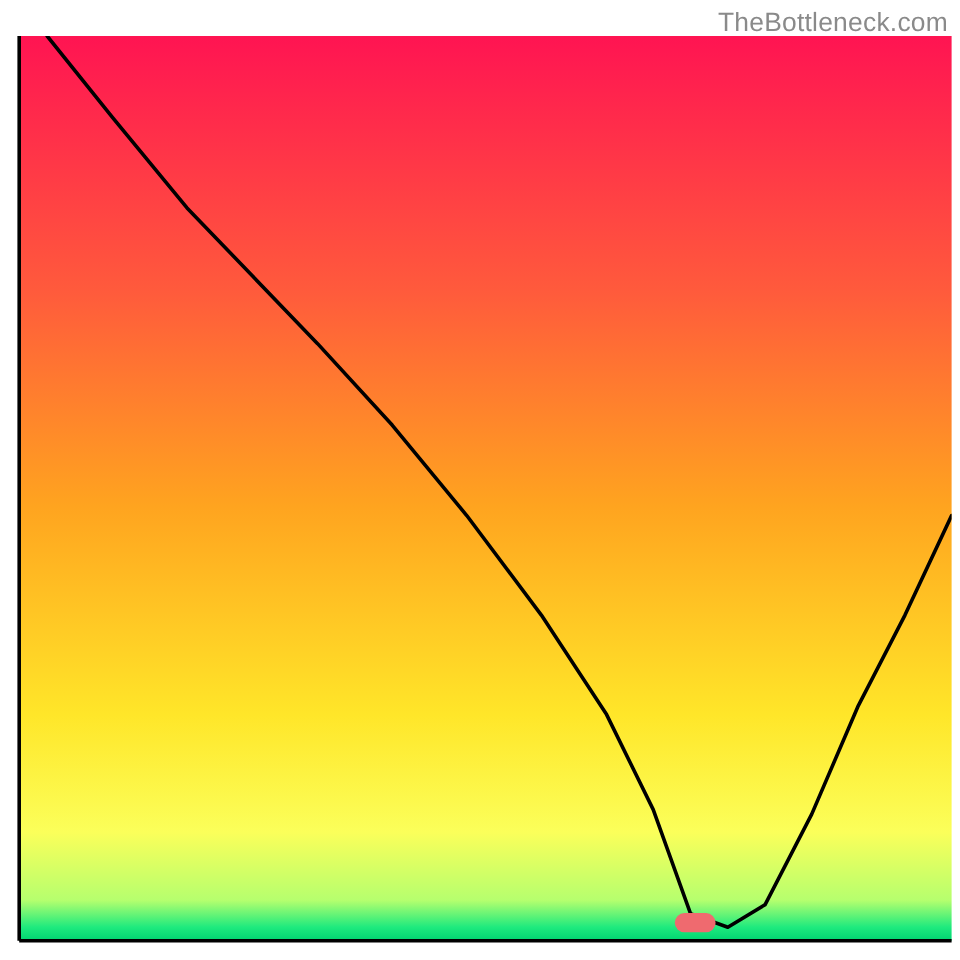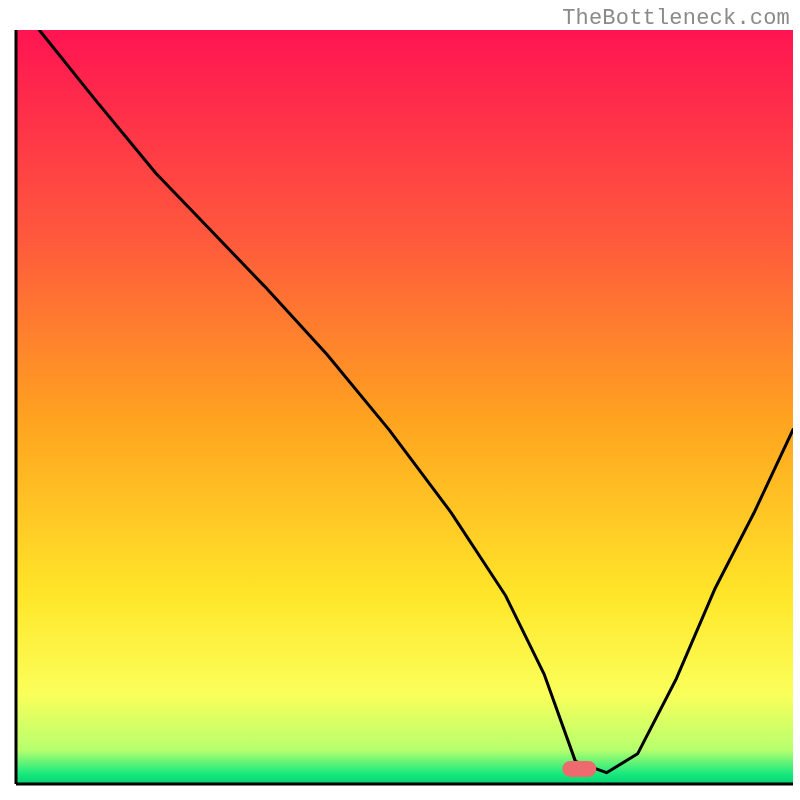--- a/index.html
+++ b/index.html
@@ -8,21 +8,20 @@
     width: 800px;
     height: 800px;
     background: #fff;
     font-family: Arial, Helvetica, sans-serif;
     overflow: hidden;
   }
   .chart-container {
     position: relative;
     width: 800px;
     height: 800px;
-    font-family: Liberation Mono, monospace;
   }
   .watermark {
     position: absolute;
     top: 6px;
     right: 10px;
     color: #8a8a8a;
     font-size: 22px;
     font-weight: 500;
     letter-spacing: 0.2px;
     z-index: 50;

